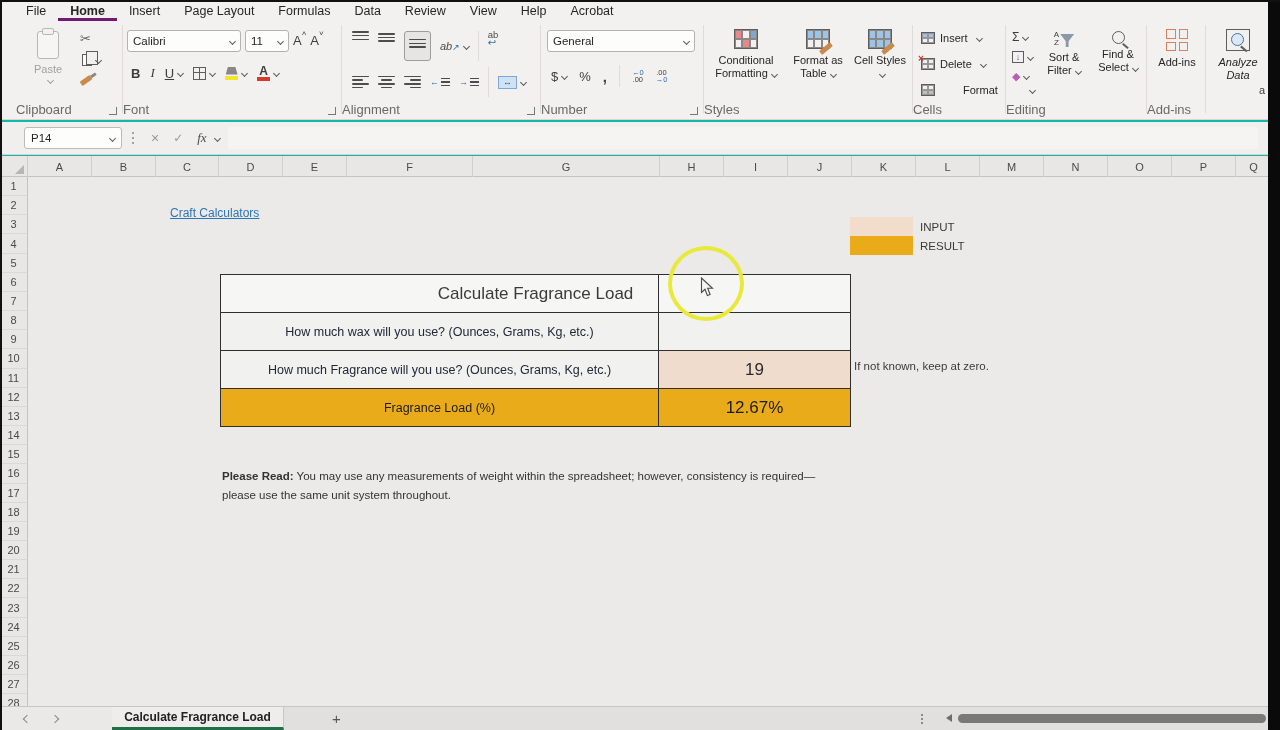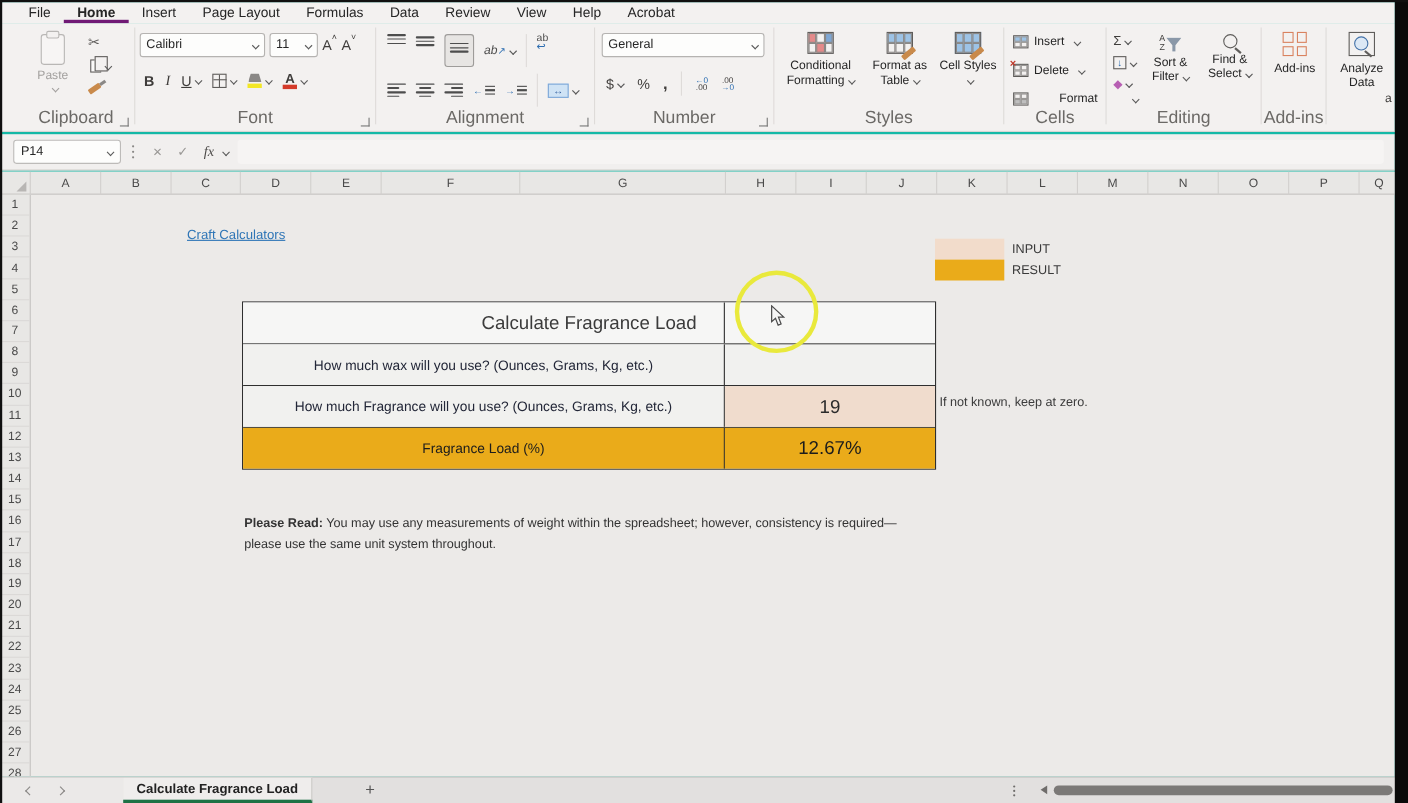--- a/index.html
+++ b/index.html
@@ -14,21 +14,21 @@
 
   
   .rtabs { position:absolute; top:2px; left:0; right:12px; height:19px; display:flex; padding-left:14px; background:#f3f1f0; z-index:5; }
   .rtab { padding:0 12px; font-size:12.5px; line-height:18px; color:#262626; cursor:default; }
   .rtab.active { font-weight:700; border-bottom:3px solid #701a75; }
 
   
   .ribbon { position:absolute; top:21px; left:0; right:12px; height:99px; background:#f3f1f0; border-bottom:1px solid #d8d5d3; display:flex; padding-left:16px; z-index:4; }
   .rgroup { position:relative; height:100%; flex:none; }
   .rgdiv { width:1px; background:#dedbd9; margin:4px 0 6px; flex:none; }
-  .rg-label { position:absolute; bottom:2px; left:0; right:0; text-align:center; font-size:16px; color:#6b6966; }
+  .rg-label { position:absolute; bottom:2px; left:0; right:0; font-size:13px; color:#6b6966; }
   .lnch { position:absolute; bottom:4px; right:5px; width:8px; height:8px; border-right:1.4px solid #777; border-bottom:1.4px solid #777; }
   .chv { display:inline-block; width:5px; height:5px; border-right:1.2px solid #5a5a5a; border-bottom:1.2px solid #5a5a5a; transform:rotate(45deg); flex:none; margin-left:4px; }
   .rowc { display:flex; align-items:center; }
 
   
   .g-clip { width:106px; }
   .paste-btn { position:absolute; left:10px; top:10px; width:44px; height:66px; display:flex; flex-direction:column; align-items:center; border-radius:3px; }
   .clipico { width:22px; height:28px; border:1.6px solid #b9b7b5; border-radius:3px; position:relative; background:#f7f5f4; }
   .clipico::after { content:""; position:absolute; left:4px; top:-4px; width:10px; height:5px; border:1.6px solid #b9b7b5; border-radius:2px; background:#f3f1f0; }
   .paste-txt { font-size:11px; color:#a3a19f; margin-top:4px; }
@@ -117,32 +117,32 @@
   .eras { color:#b75fb3; font-size:11px; }
   .ed-big { position:absolute; top:10px; display:flex; flex-direction:column; align-items:center; text-align:center; }
   .ed-big .lbl { font-size:11px; color:#262626; line-height:13px; margin-top:4px; }
   .sortico { display:flex; align-items:flex-end; gap:1px; }
   .az { font-size:8px; line-height:8px; color:#3f3d3b; display:flex; flex-direction:column; }
   .funnel { width:14px; height:13px; background:#8a98a8; clip-path:polygon(0 0,100% 0,60% 55%,60% 100%,40% 100%,40% 55%); }
   .magico { width:13px; height:13px; border:1.6px solid #5f5d5b; border-radius:50%; position:relative; }
   .magico::after { content:""; position:absolute; right:-5px; bottom:-4px; width:7px; height:1.8px; background:#5f5d5b; transform:rotate(40deg); }
 
   
-  .g-add { width:58px; } .g-ana { width:64px; }
+  .g-add { width:58px; } .g-ana { width:64px;font-style:italic; }
   .addico { width:22px; height:22px; display:grid; grid-template-columns:1fr 1fr; grid-template-rows:1fr 1fr; gap:3px; }
   .addico span { border:1.6px solid #d9825f; }
   .anaico { width:24px; height:22px; border:1.3px solid #5f5d5b; position:relative; }
   .anaico::before { content:""; position:absolute; left:4px; top:3px; width:11px; height:11px; border:1.4px solid #4472a8; border-radius:50%; background:#dce8f5; }
   .anaico::after { content:""; position:absolute; right:1px; bottom:0; width:8px; height:1.6px; background:#5f5d5b; transform:rotate(40deg); }
   .bigbtn { position:absolute; top:8px; display:flex; flex-direction:column; align-items:center; text-align:center; }
   .bigbtn .lbl { font-size:11px; color:#262626; line-height:13px; margin-top:5px; }
   .edgefrag { position:absolute; left:1259px; top:84px; font-size:11px; color:#3f3d3b; z-index:56; }
 
   
-  .fbar { position:absolute; top:122px; left:0; right:12px; height:33px; background:#f1efee; border-bottom:1px solid #d5d2cf; display:flex; align-items:center; padding-left:12px; z-index:4; }
+  .fbar { position:absolute; top:122px; left:0; right:12px; height:33px; background:#f1efee; border-bottom:1px solid #d5d2cf; display:flex; align-items:center; padding-left:24px; z-index:4; }
   .namebox { width:98px; height:22px; background:#fdfdfc; border:1px solid #bdbbb9; border-radius:3px; display:flex; align-items:center; padding:0 6px; font-size:11.5px; color:#262626; }
   .namebox .chv { margin-left:auto; }
   .vdots { width:2px; height:2px; background:#8a8886; border-radius:50%; box-shadow:0 5px 0 #8a8886, 0 10px 0 #8a8886; margin:0 10px; position:relative; top:-5px; }
   .fx-x { color:#9a9896; font-size:14px; margin:0 7px; }
   .fx-ck { color:#9a9896; font-size:12px; margin:0 7px; }
   .fx-fx { font-family:"Liberation Serif",serif; font-style:italic; font-size:13px; color:#4d4b49; margin:0 4px 0 7px; }
   .fx-input { flex:1; height:22px; background:#f6f4f3; border-radius:3px; margin:0 10px 0 8px; }
 
   
   .sheet { position:absolute; top:156px; left:0; bottom:24px; right:12px; background:#eceae8; overflow:hidden; z-index:3; }

